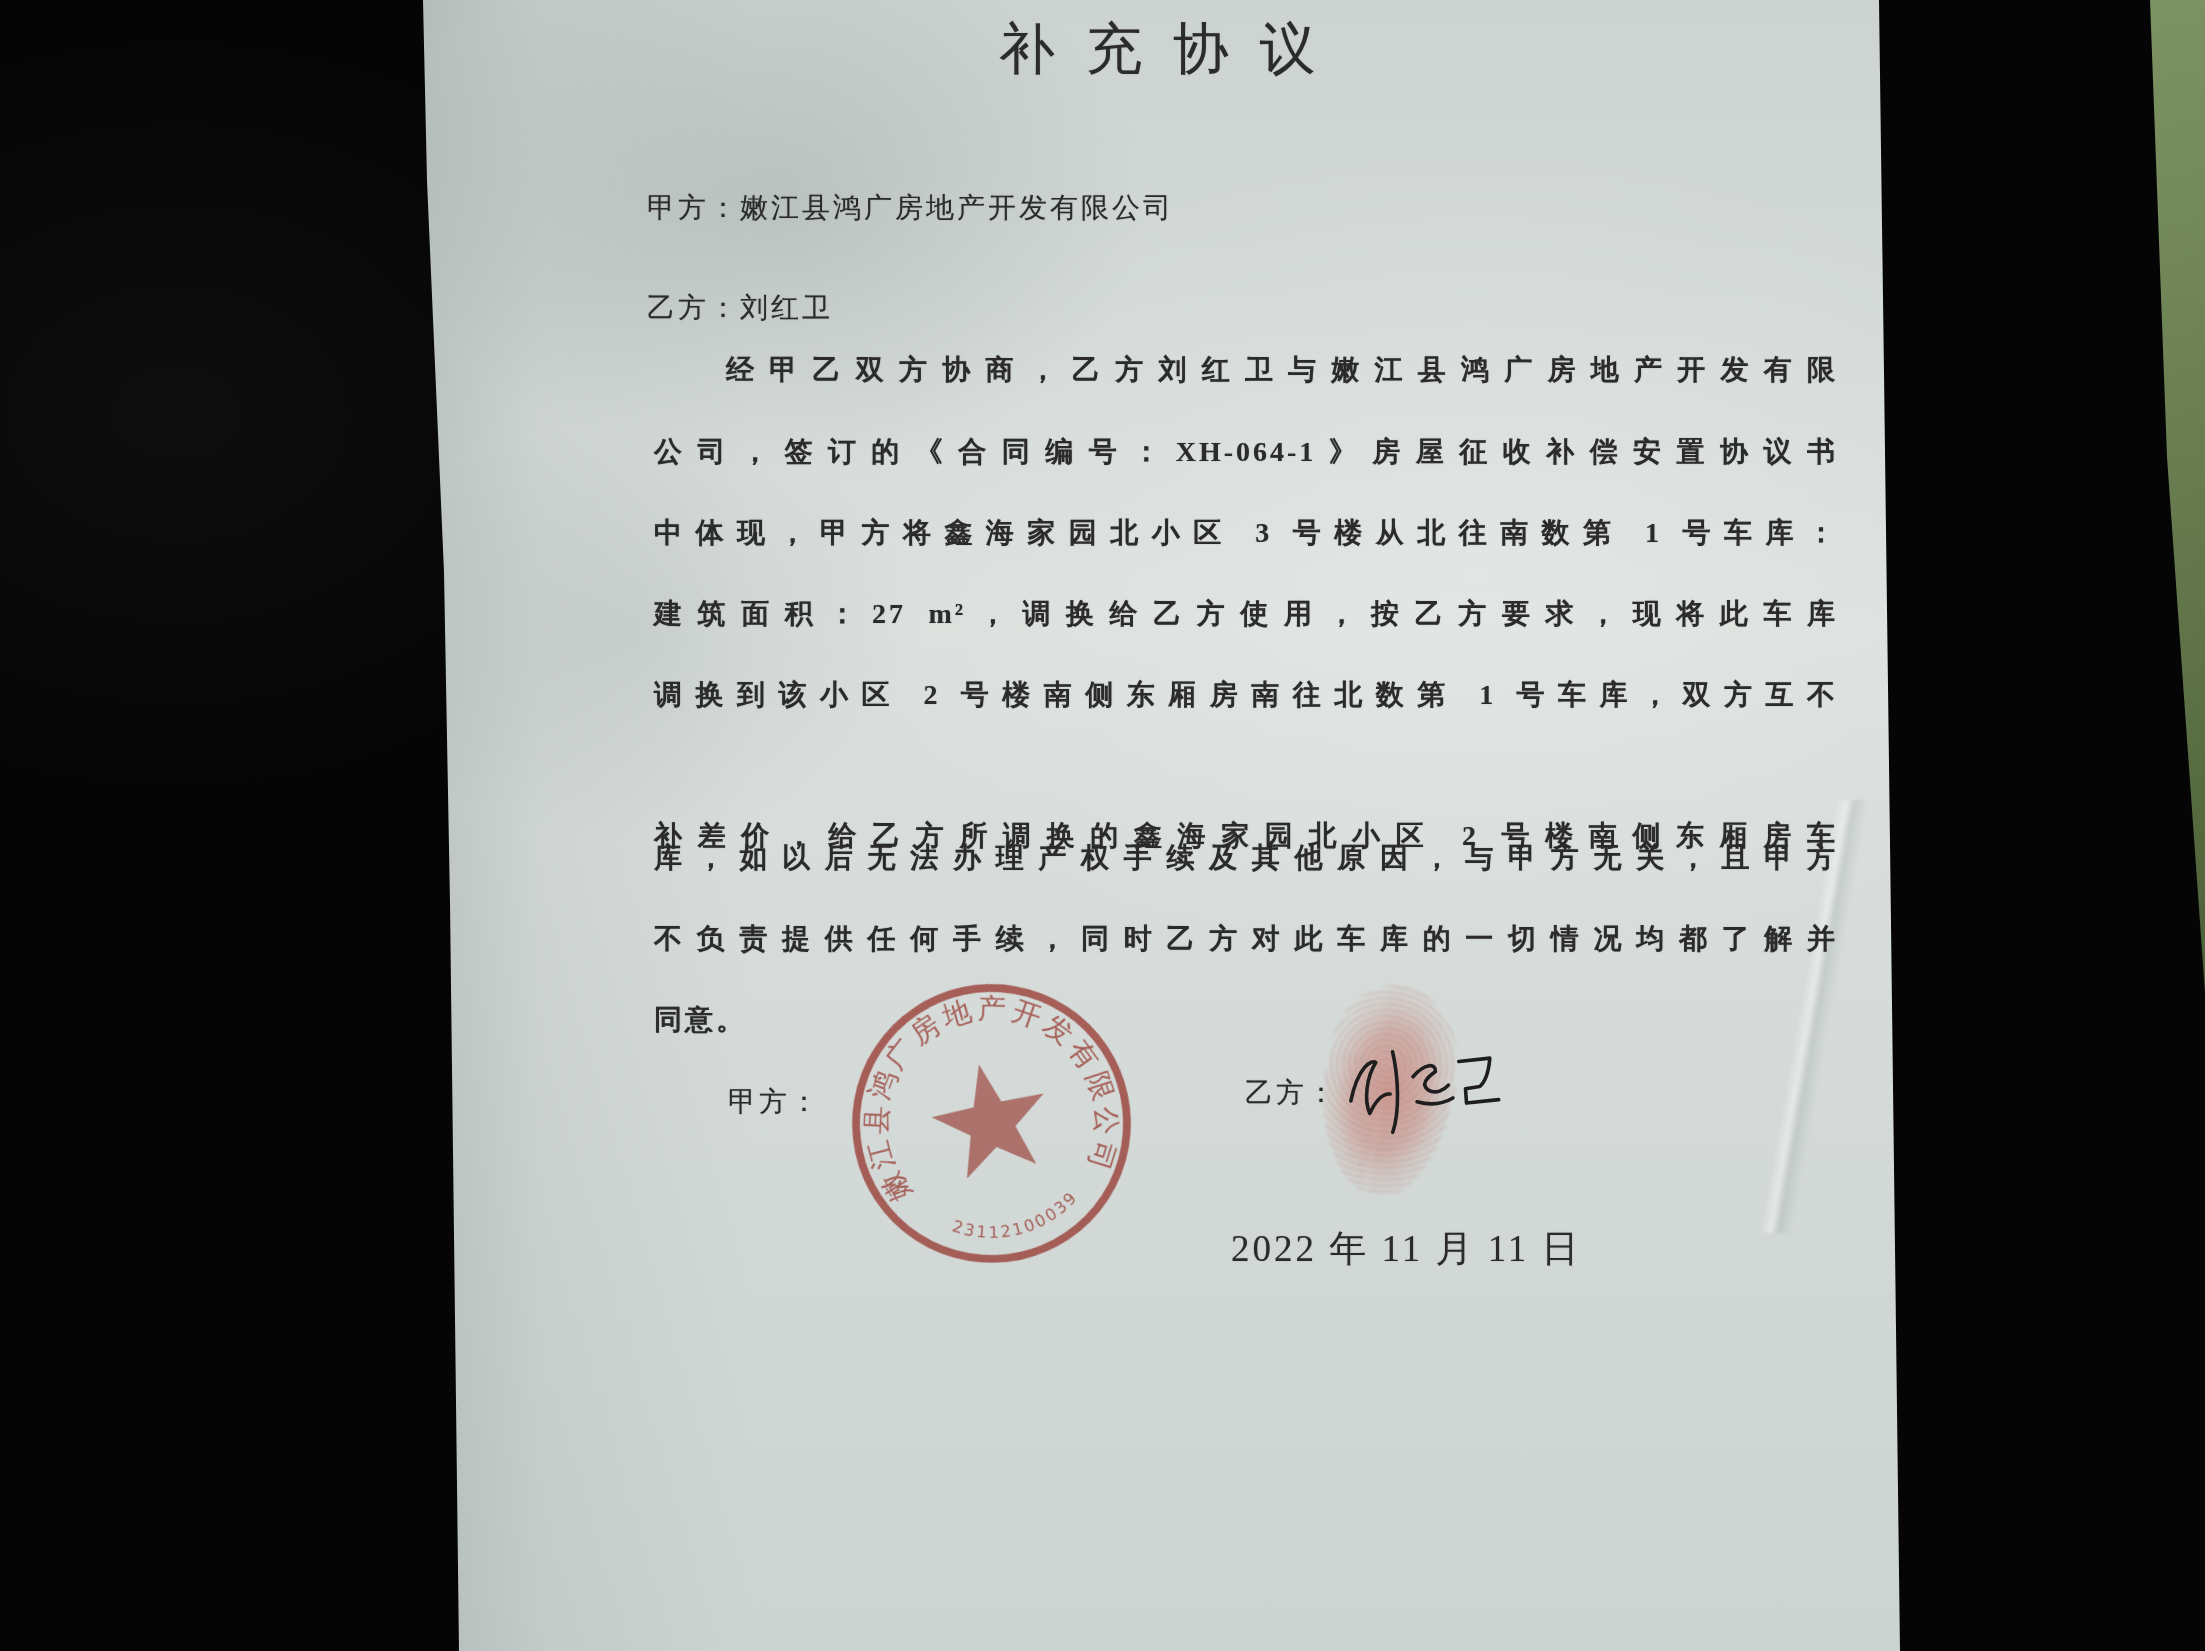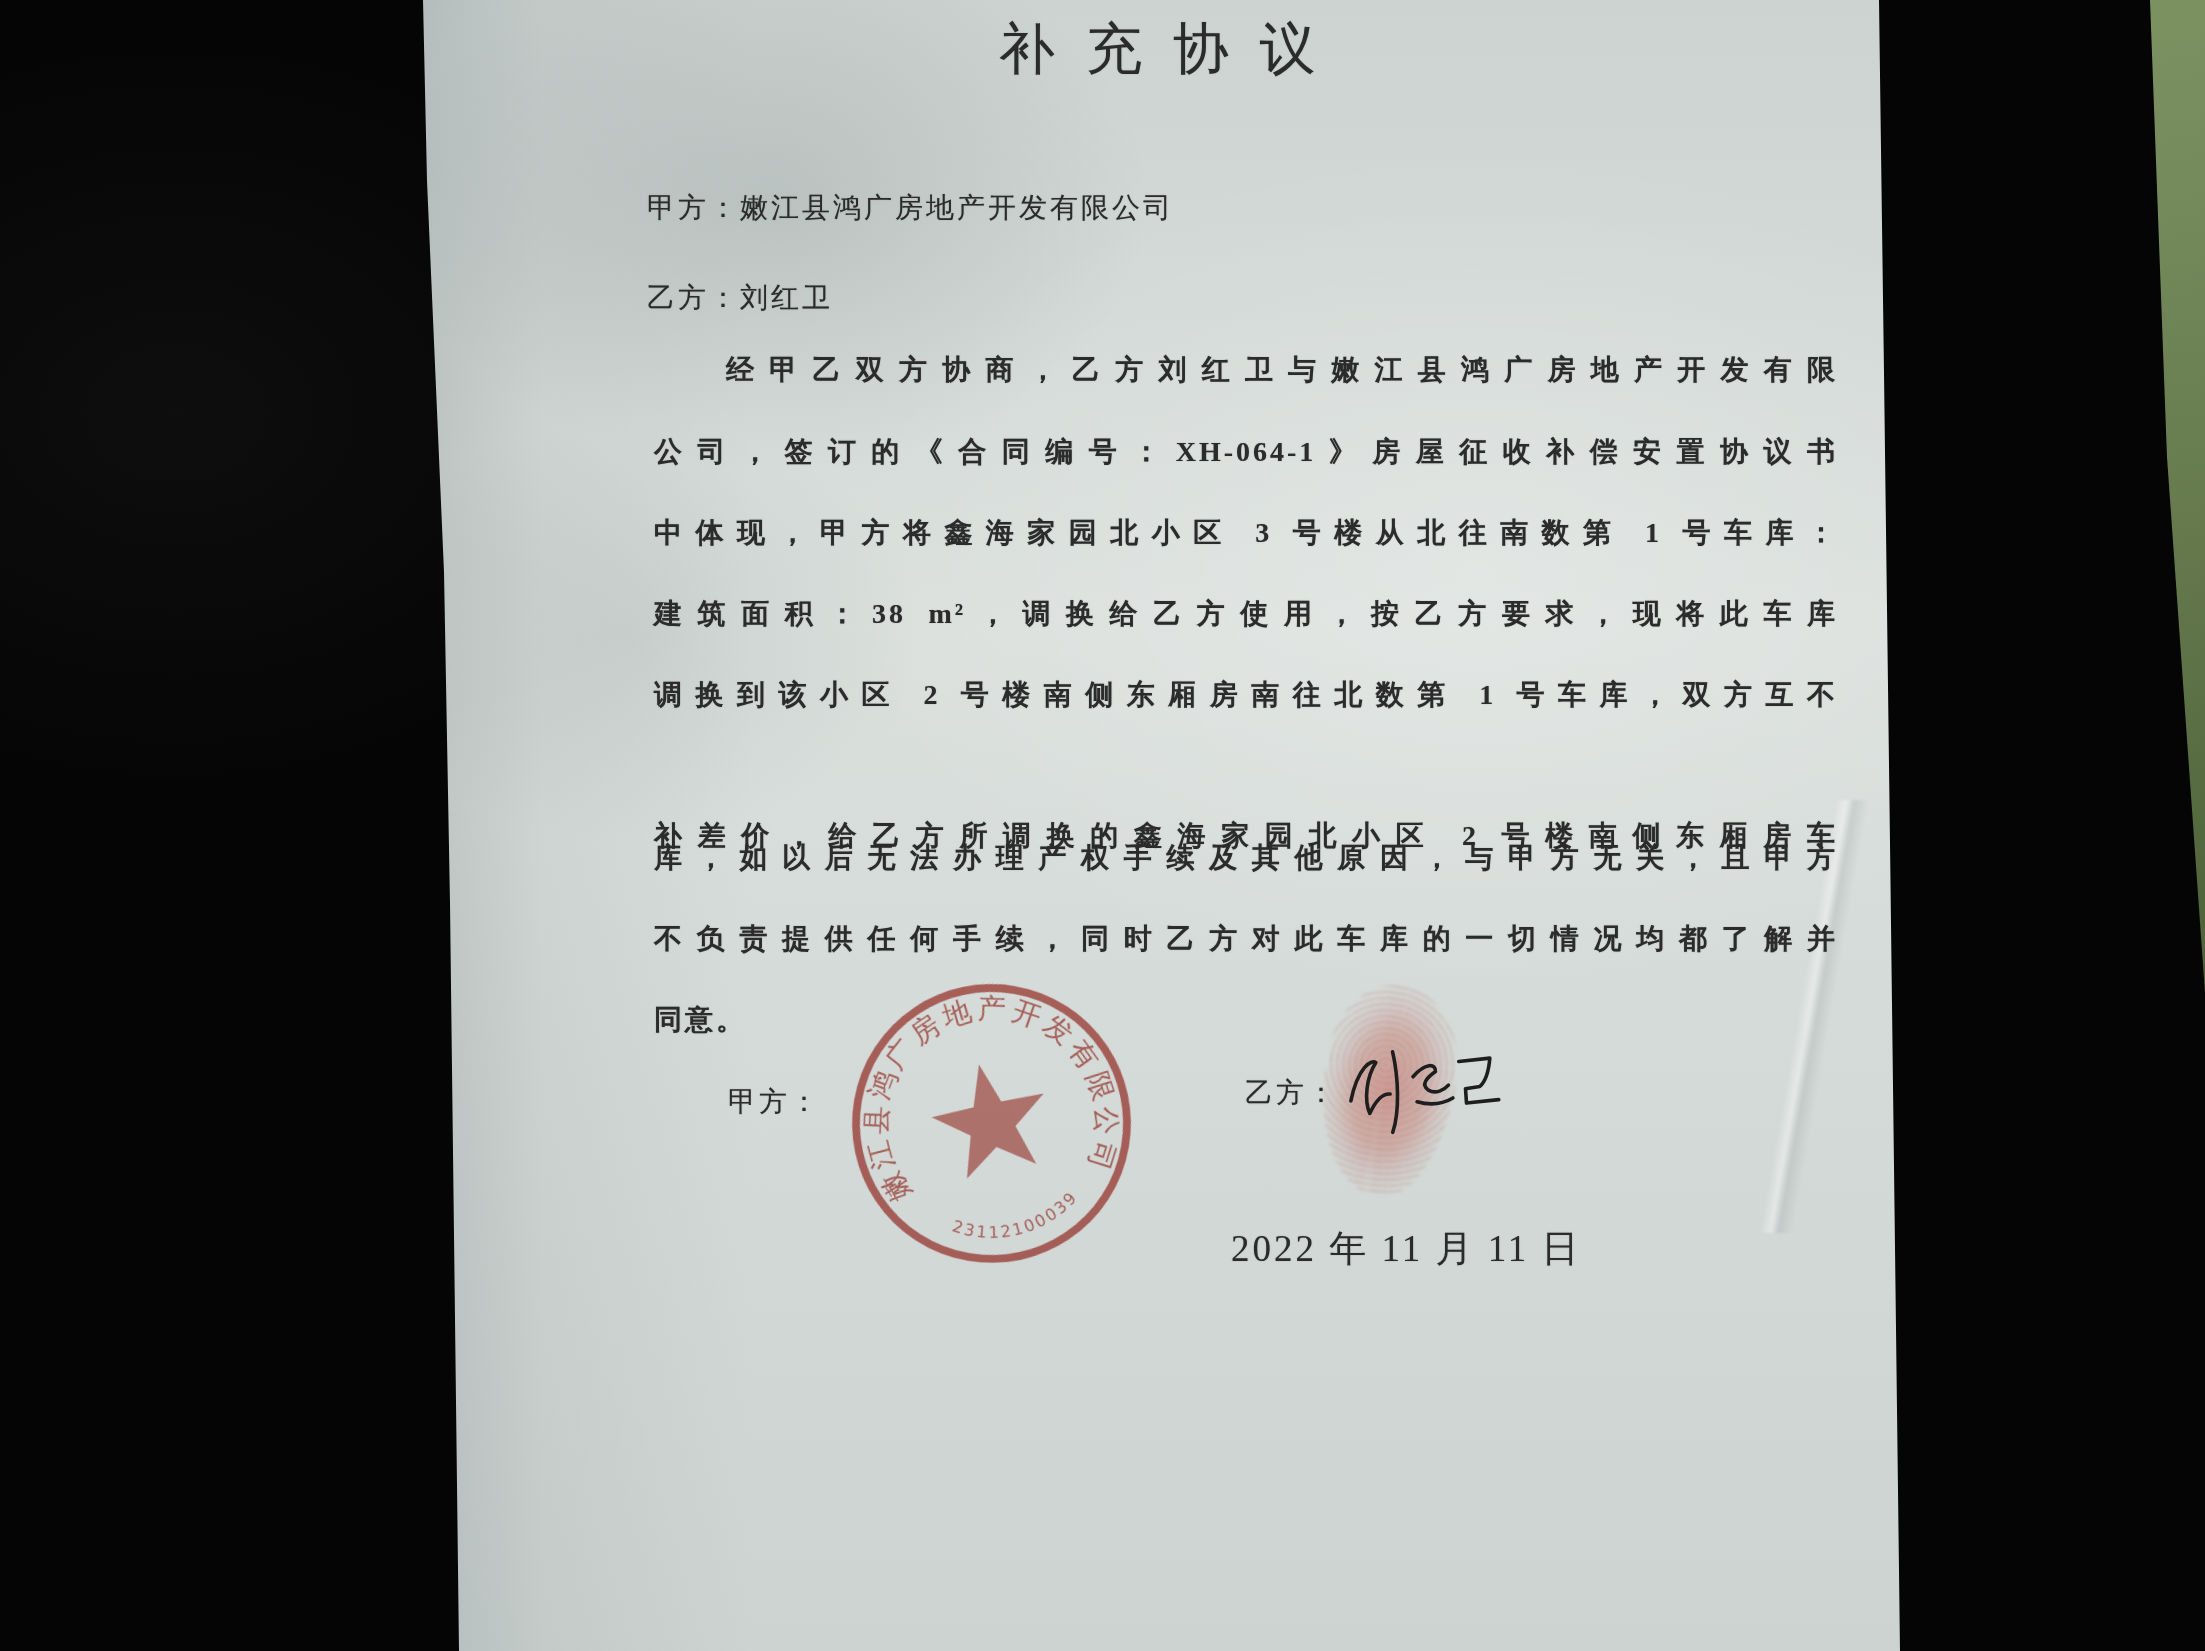--- a/index.html
+++ b/index.html
@@ -99,28 +99,28 @@
 
 <div class="paper">
   <div class="crease"></div>
 
   <div class="txt doc-title">补 充 协 议</div>
 
   <div class="txt" style="left:647px;top:194px;">
     <span>甲方：</span><span>嫩江县鸿广房地产开发有限公司</span>
   </div>
 
-  <div class="txt" style="left:647px;top:284px;">
+  <div class="txt" style="left:647px;top:294px;">
     <span>乙方：</span><span>刘红卫</span>
   </div>
 
   <div class="txt bodyline indent" style="top:356px;">经甲乙双方协商，乙方刘红卫与嫩江县鸿广房地产开发有限</div>
   <div class="txt bodyline" style="top:438px;">公司，签订的《合同编号：XH-064-1》房屋征收补偿安置协议书</div>
   <div class="txt bodyline" style="top:519px;">中体现，甲方将鑫海家园北小区 3 号楼从北往南数第 1 号车库：</div>
-  <div class="txt bodyline" style="top:600px;">建筑面积：38 m²，调换给乙方使用，按乙方要求，现将此车库</div>
+  <div class="txt bodyline" style="top:600px;">建筑面积：27 m²，调换给乙方使用，按乙方要求，现将此车库</div>
   <div class="txt bodyline" style="top:681px;">调换到该小区 2 号楼南侧东厢房南往北数第 1 号车库，双方互不</div>
   <div class="txt bodyline" style="top:802px;margin-top:20px;">补差价，给乙方所调换的鑫海家园北小区 2 号楼南侧东厢房车</div>
   <div class="txt bodyline" style="top:844px;">库，如以后无法办理产权手续及其他原因，与甲方无关，且甲方</div>
   <div class="txt bodyline" style="top:925px;">不负责提供任何手续，同时乙方对此车库的一切情况均都了解并</div>
   <div class="txt bodyline last" style="top:1006px;">同意。</div>
 
   <div class="txt" style="left:728px;top:1088px;">甲方：</div>
 
   <div class="txt" style="left:1245px;top:1079px;">乙方：</div>
 

